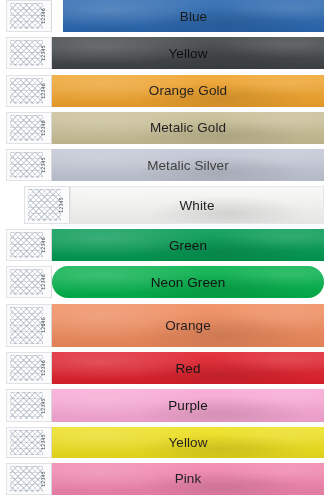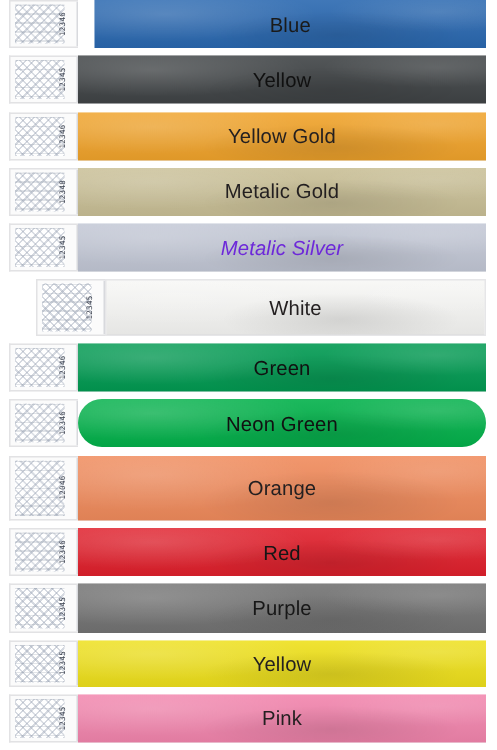--- a/index.html
+++ b/index.html
@@ -153,41 +153,41 @@
         <span class="label" style="color: rgb(16, 16, 16);">Yellow</span>
       </div>
     </div>
     <div class="band-row" style="height: 33.27px; margin-bottom: 5.19px;">
       <div class="stub">
         <div class="tex"></div>
         <div class="sep"></div>
         <span class="serial">12346</span>
       </div>
       <div class="swatch" style="background-color: rgb(240, 163, 43);">
-        <span class="label" style="color: rgb(35, 31, 32);">Yellow Gold</span>
+        <span class="label" style="color: rgb(35, 31, 32);">Orange Gold</span>
       </div>
     </div>
     <div class="band-row" style="height: 33.27px; margin-bottom: 5.19px;">
       <div class="stub">
         <div class="tex"></div>
         <div class="sep"></div>
         <span class="serial">12348</span>
       </div>
       <div class="swatch" style="background-color: rgb(201, 191, 150);">
         <span class="label" style="color: rgb(35, 31, 32);">Metalic Gold</span>
       </div>
     </div>
     <div class="band-row" style="height: 33.27px; margin-bottom: 5.19px;">
       <div class="stub">
         <div class="tex"></div>
         <div class="sep"></div>
         <span class="serial">12345</span>
       </div>
       <div class="swatch" style="background-color: rgb(194, 199, 213);">
-        <span class="label" style="color: #6d28d9; font-style: italic;">Metalic Silver</span>
+        <span class="label" style="color: #404040;">Metalic Silver</span>
       </div>
     </div>
     <div class="band-row" style="height: 39px; margin-bottom: 5.19px; padding-left: 24px;">
       <div class="stub">
         <div class="tex"></div>
         <div class="sep"></div>
         <span class="serial">12345</span>
       </div>
       <div class="swatch light-band" style="background-color: rgb(247, 247, 245);">
         <span class="label" style="color: rgb(35, 31, 32);">White</span>
@@ -232,21 +232,21 @@
       <div class="swatch" style="background-color: rgb(224, 32, 44);">
         <span class="label" style="color: rgb(22, 22, 22);">Red</span>
       </div>
     </div>
     <div class="band-row" style="height: 33.27px; margin-bottom: 5.19px;">
       <div class="stub">
         <div class="tex"></div>
         <div class="sep"></div>
         <span class="serial">12345</span>
       </div>
-      <div class="swatch" style="background-color: #737373;">
+      <div class="swatch" style="background-color: #f9a8d4;">
         <span class="label" style="color: rgb(23, 23, 23);">Purple</span>
       </div>
     </div>
     <div class="band-row" style="height: 32px; margin-bottom: 5.19px;">
       <div class="stub">
         <div class="tex"></div>
         <div class="sep"></div>
         <span class="serial">12345</span>
       </div>
       <div class="swatch" style="background-color: rgb(238, 224, 28);">

